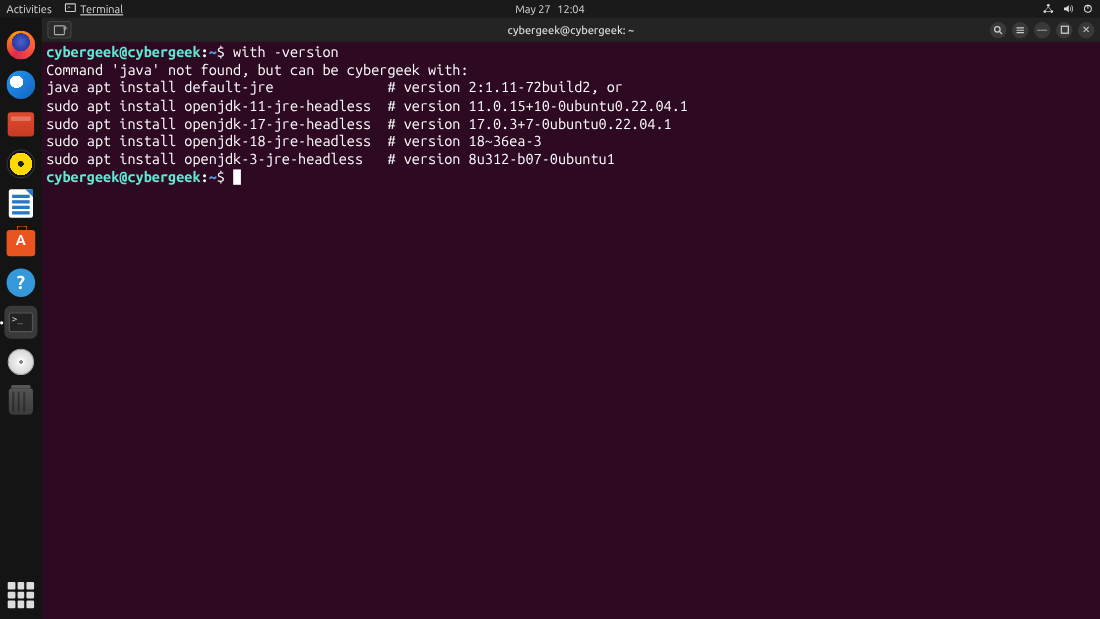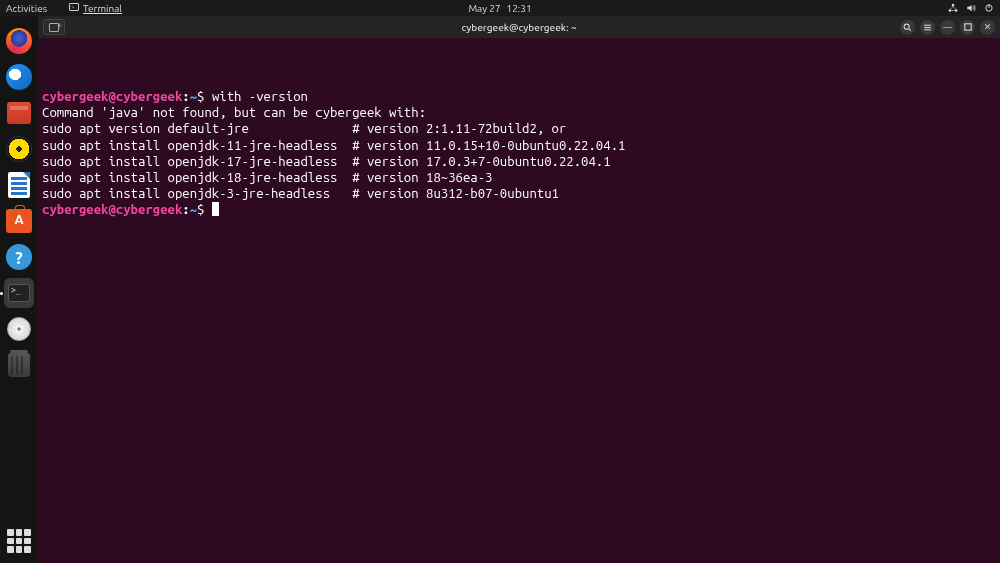--- a/index.html
+++ b/index.html
@@ -15,21 +15,21 @@
     .topbar {
       height: 16px;
       background: #1a1a1a;
       color: #ddd;
       font-size: 10px;
       display: flex;
       align-items: center;
       padding: 0 6px;
       position: relative;
     }
-    .topbar-left { display: flex; align-items: center; gap: 22px; }
+    .topbar-left { display: flex; align-items: center; gap: 12px; }
     .topbar-center {
       position: absolute;
       left: 50%;
       transform: translateX(-50%);
       display: flex;
       gap: 6px;
       justify-content: space-between;
     }
     .topbar-right {
       margin-left: auto;
@@ -237,21 +237,20 @@
     
     .terminal-window {
       position: absolute;
       left: 38px;
       top: 16px;
       right: 0;
       bottom: 0;
       background: #2d0a22;
       display: flex;
       flex-direction: column;
-      gap: 48px;
     }
     .titlebar {
       height: 22px;
       background: #242424;
       display: flex;
       align-items: center;
       padding: 0 5px;
       color: #ddd;
       font-size: 10px;
       position: relative;
@@ -306,21 +305,21 @@
     .terminal-body {
       flex: 1;
       padding: 2px 4px;
       font-family: "Ubuntu Mono", "DejaVu Sans Mono", monospace;
       font-size: 13.2px;
       line-height: 16.2px;
       color: #fff;
       white-space: pre;
       overflow: hidden;
     }
-    .prompt-user { color: #ec4899; font-weight: bold; }
+    .prompt-user { color: #5eead4; font-weight: bold; }
     .prompt-colon { color: #fff; font-weight: bold; }
     .prompt-path { color: #5a9bd4; font-weight: bold; }
     .prompt-dollar { color: #fff; }
     .cursor {
       display: inline-block;
       width: 7px; height: 14px;
       background: #fff;
       vertical-align: text-bottom;
     }
   </style>
@@ -330,21 +329,21 @@
 <div class="topbar">
   <div class="topbar-left">
     <span>Activities</span>
     <div class="topbar-app">
       <span class="top-terminal-icon"></span>
       <span>Terminal</span>
     </div>
   </div>
   <div class="topbar-center">
     <span>May 27</span>
-    <span>12:31</span>
+    <span>12:04</span>
   </div>
   <div class="topbar-right">
     <svg class="status-icon" viewBox="0 0 16 16" fill="#ddd">
         <circle cx="8" cy="3" r="2"></circle>
         <circle cx="3" cy="12" r="2"></circle>
         <circle cx="13" cy="12" r="2"></circle>
         <path d="M8 5L4 10M8 5l4 5M5 12h6" stroke="#ddd" stroke-width="1" fill="none"></path>
       </svg>
     <svg class="status-icon" viewBox="0 0 16 16" fill="#ddd">
         <path d="M2 6v4h3l4 3V3L5 6H2z"></path>
@@ -429,19 +428,19 @@
       <div class="round-btn">
         <svg width="8" height="8" viewBox="0 0 10 10" fill="none" stroke="#ccc" stroke-width="1.5">
             <rect x="1" y="1" width="8" height="8"></rect>
           </svg>
       </div>
       <div class="round-btn">✕</div>
     </div>
   </div>
   <div class="terminal-body"><span class="prompt-user">cybergeek@cybergeek</span><span class="prompt-colon">:</span><span class="prompt-path">~</span><span class="prompt-dollar">$ </span><span>with -version</span>
 <span>Command 'java' not found, but can be cybergeek with:</span>
-<span>sudo apt version default-jre              # version 2:1.11-72build2, or</span>
+<span>java apt install default-jre              # version 2:1.11-72build2, or</span>
 <span>sudo apt install openjdk-11-jre-headless  # version 11.0.15+10-0ubuntu0.22.04.1</span>
 <span>sudo apt install openjdk-17-jre-headless  # version 17.0.3+7-0ubuntu0.22.04.1</span>
 <span>sudo apt install openjdk-18-jre-headless  # version 18~36ea-3</span>
 <span>sudo apt install openjdk-3-jre-headless   # version 8u312-b07-0ubuntu1</span>
 <span class="prompt-user">cybergeek@cybergeek</span><span class="prompt-colon">:</span><span class="prompt-path">~</span><span class="prompt-dollar">$ </span><span class="cursor"></span></div>
 </div>
 
 </body></html>

